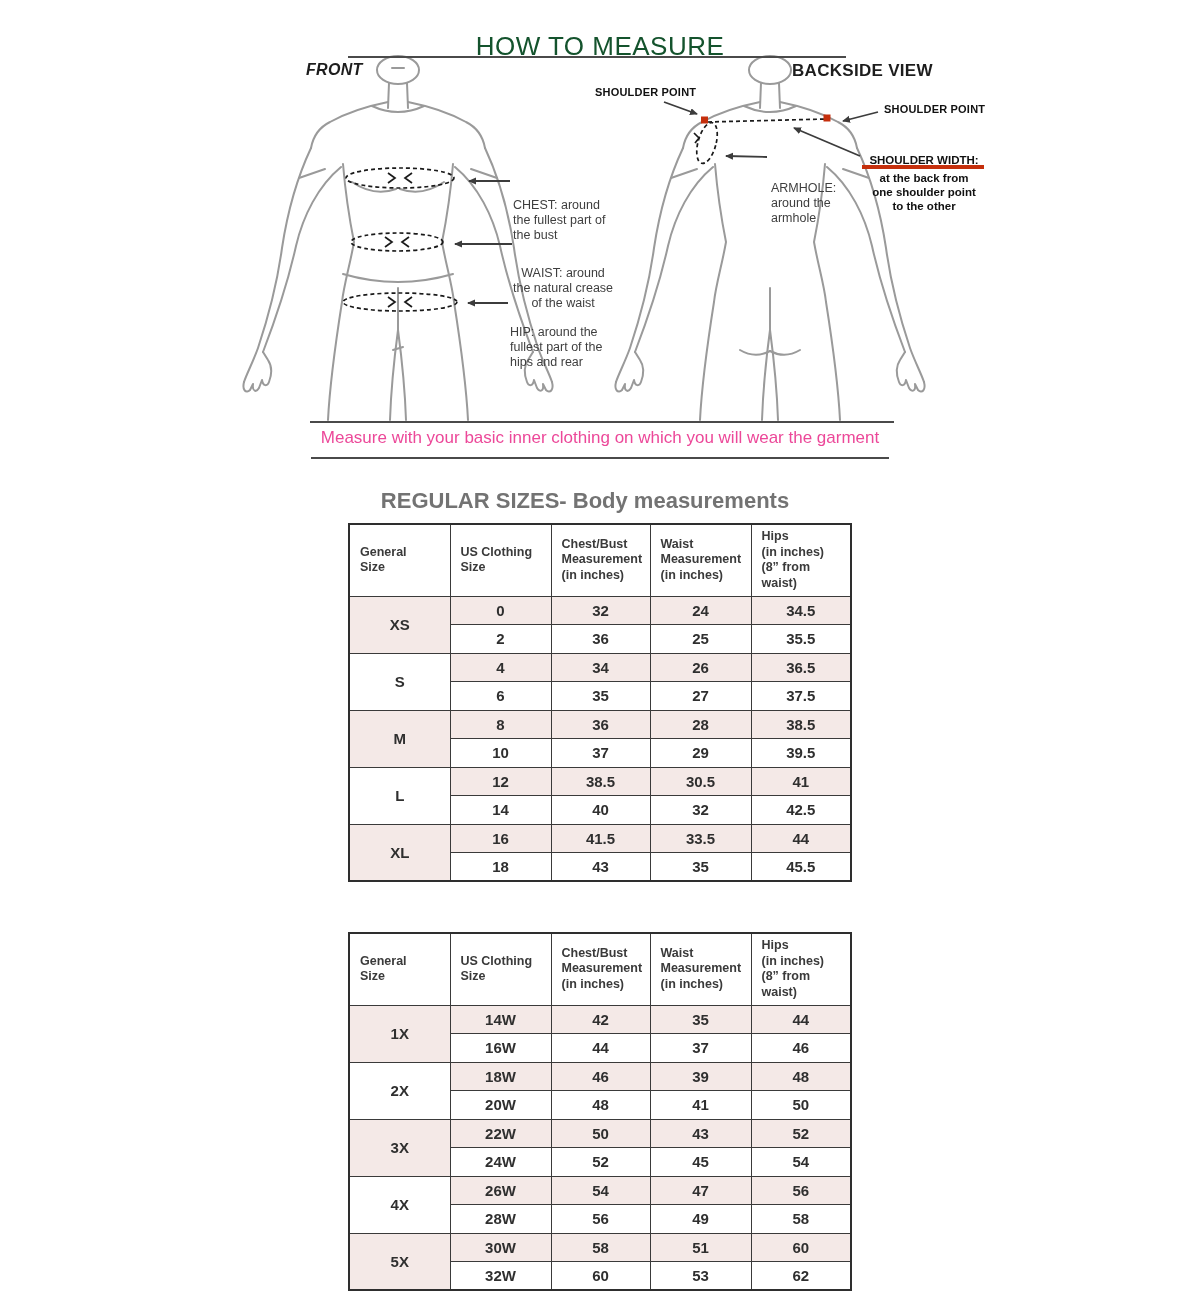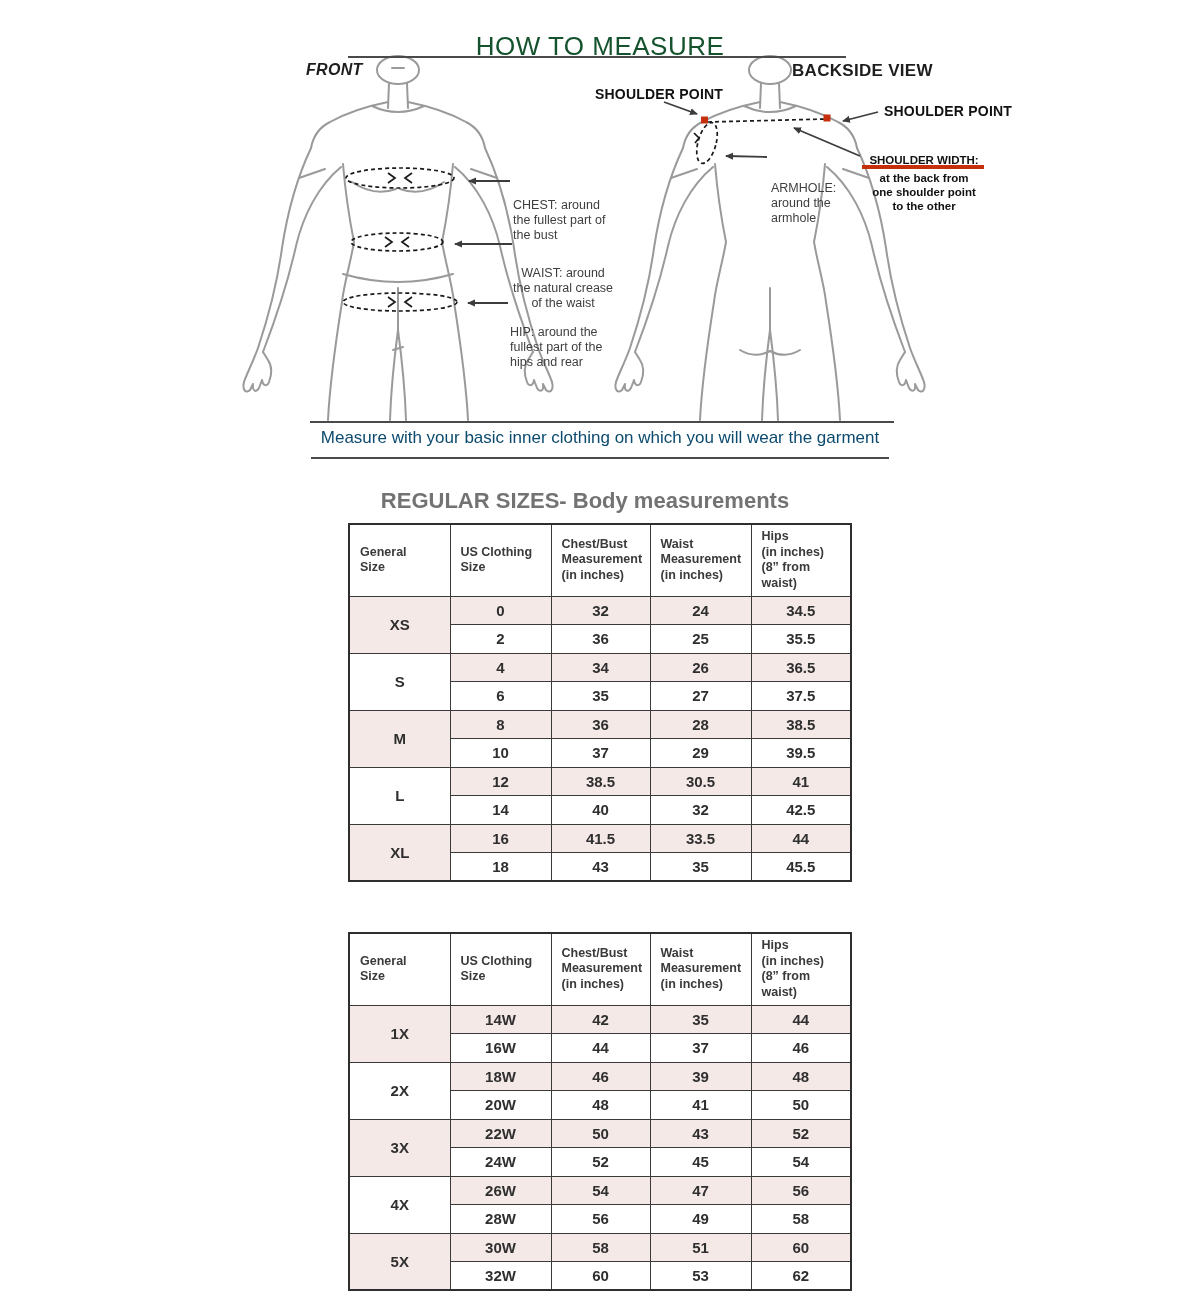--- a/index.html
+++ b/index.html
@@ -5,32 +5,32 @@
   html,body{margin:0;padding:0;background:#ffffff;}
   .canvas{
     position:relative;width:1200px;height:1313px;background:#ffffff;
     font-family:"Liberation Sans", sans-serif;color:#3c3c3c;overflow:hidden;
   }
   .abs{position:absolute;}
   .page-title{left:460px;top:31px;width:280px;text-align:center;font-size:26px;
     font-weight:500;color:#14532d;letter-spacing:0.5px;}
   .front-label{left:306px;top:61px;font-size:16px;font-weight:700;color:#1d1d1d;letter-spacing:0.3px;font-style:italic;}
   .back-label{left:792px;top:61px;font-size:17px;font-weight:600;color:#1d1d1d;letter-spacing:0.3px;}
-  .sp-label{font-size:14px;font-weight:700;color:#111;letter-spacing:0.2px;}
+  .sp-label{font-size:11px;font-weight:700;color:#111;letter-spacing:0.2px;}
   .note{font-size:12.5px;line-height:1.18;color:#3e3e3e;white-space:pre-line;margin-top:32px;}
   .armhole-note{left:771px;top:149px;}
   .chest-note{left:513px;top:166px;}
   .waist-note{left:513px;top:234px;text-align:center;}
   .hip-note{left:510px;top:293px;}
   .sw-block{left:858px;top:150px;width:132px;text-align:center;}
   .sw-title{font-size:11.5px;font-weight:700;color:#111;}
   .sw-redbar{left:862px;top:165px;width:122px;height:4px;background:#c52f0c;}
   .sw-note{left:858px;top:171px;width:132px;text-align:center;font-size:11.5px;
     font-weight:700;color:#111;line-height:1.22;white-space:pre-line;}
-  .footer-note{left:300px;top:428px;width:600px;text-align:center;font-size:17px;color:#0c4a6e;}
+  .footer-note{left:300px;top:428px;width:600px;text-align:center;font-size:17px;color:#ec4899;}
   .sec-title{left:334px;width:502px;text-align:center;font-size:22px;font-weight:600;color:#737373;}
   .reg-title{top:488px;}
   .plus-title{top:900px;margin-top:32px;}
   table.sizes{border-collapse:collapse;table-layout:fixed;width:502px;
     border:2.5px solid #2e2e2e;background:#fff;}
   table.sizes td,table.sizes th{border:1.5px solid #3a3a3a;box-sizing:border-box;overflow:hidden;}
   table.sizes th{font-size:12.5px;font-weight:600;color:#3a3a3a;text-align:left;
     vertical-align:middle;padding:4px 4px 4px 10px;line-height:1.25;white-space:pre-line;}
   .reg-table{left:348px;top:523px;}
   .plus-table{left:348px;top:932px;}

